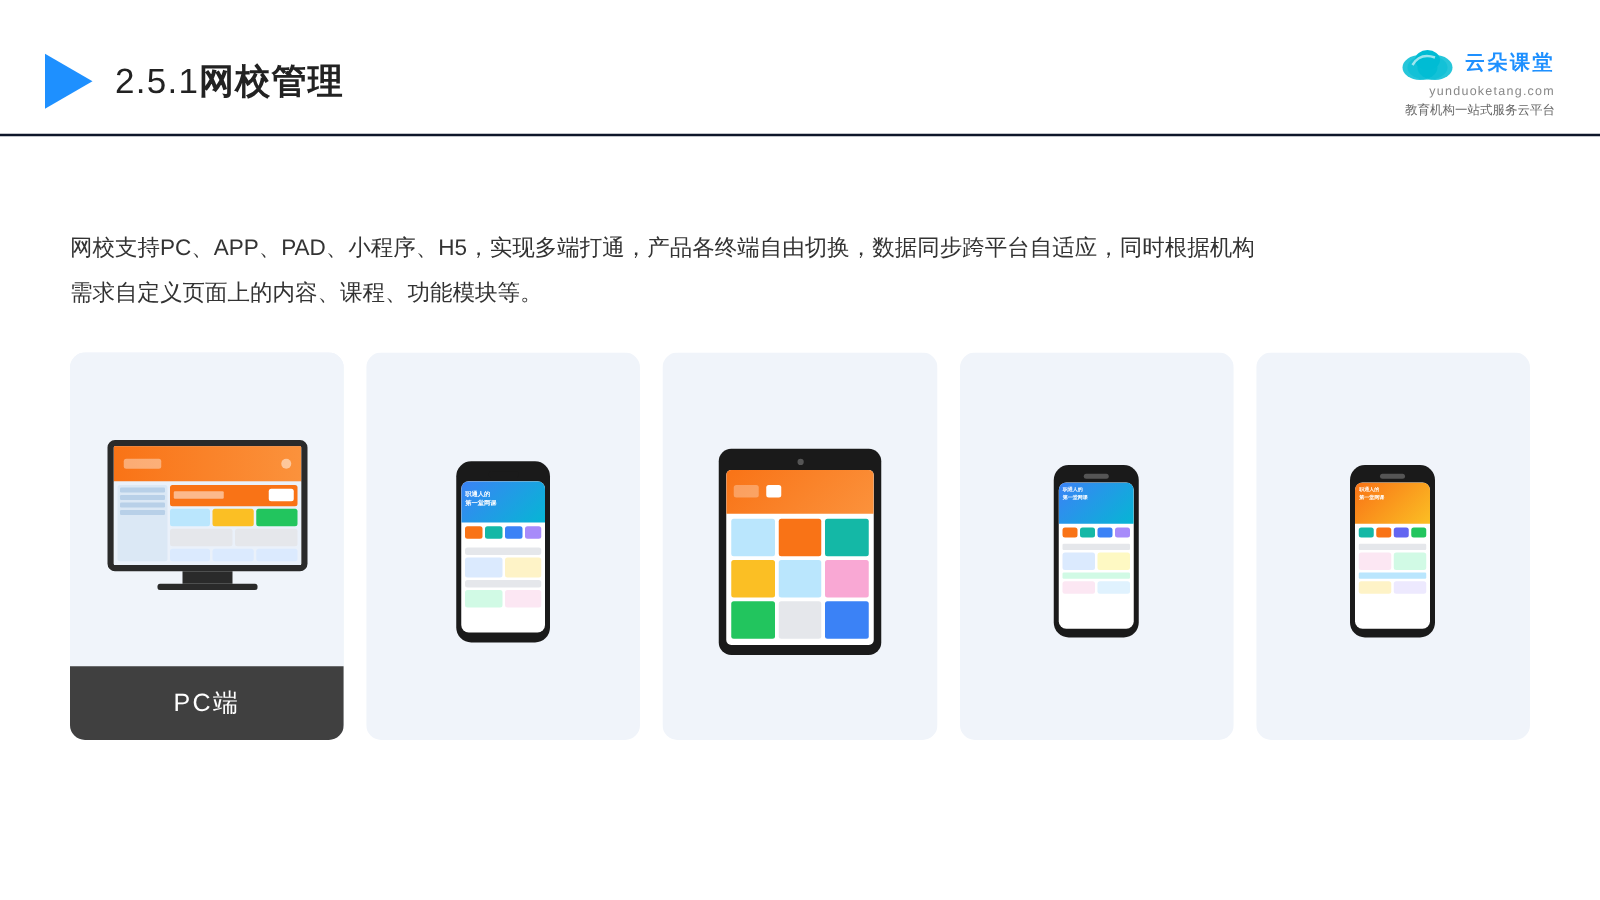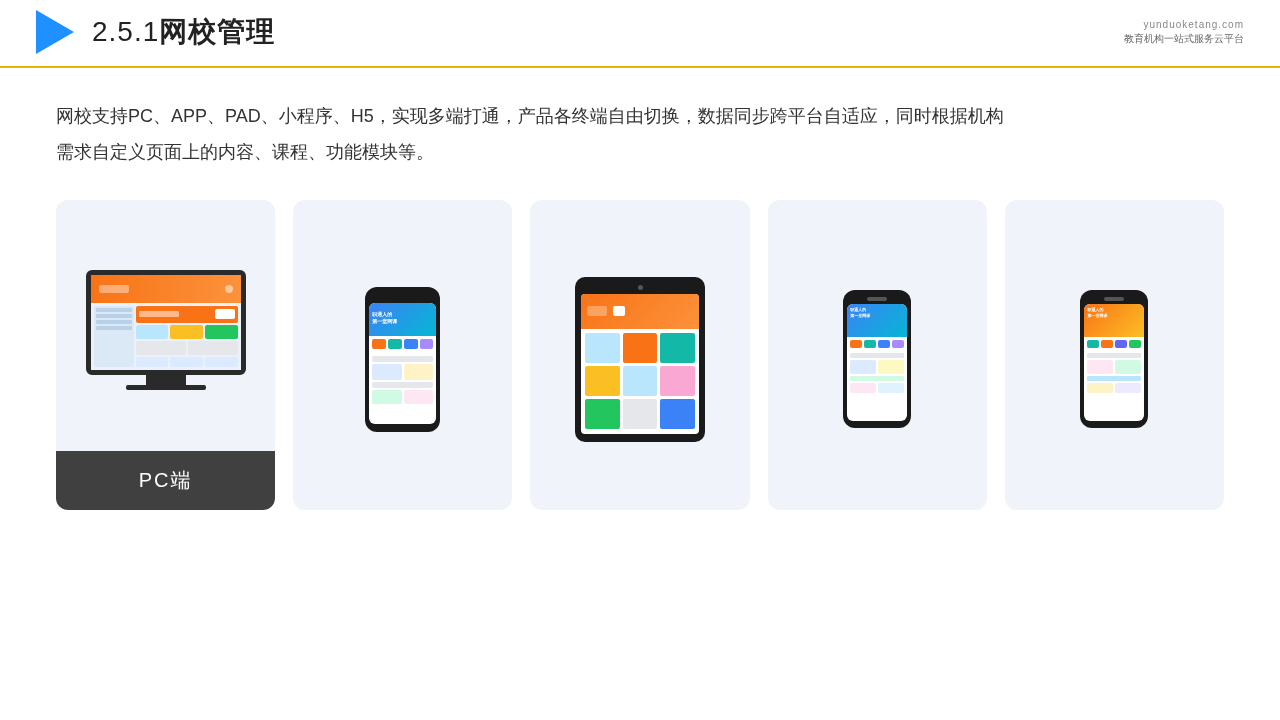--- a/index.html
+++ b/index.html
@@ -10,22 +10,22 @@
       height: 720px;
       overflow: hidden;
       position: relative;
     }
 
     
     .header {
       display: flex;
       align-items: center;
       justify-content: space-between;
-      padding: 10px 36px 12px 36px;
-      border-bottom: 2px solid #eab308;
+      padding: 34px 36px 12px 36px;
+      border-bottom: 2px solid #0f172a;
     }
     .header-left {
       display: flex;
       align-items: center;
       gap: 18px;
     }
     .play-icon {
       width: 0;
       height: 0;
       border-top: 22px solid transparent;
@@ -74,20 +74,21 @@
 
     
     .body-content {
       padding: 30px 56px 20px 56px;
     }
     .description {
       font-size: 18px;
       color: #333;
       line-height: 2;
       margin-bottom: 30px;
+      margin-top: 41px;
     }
 
     
     .cards-row {
       display: flex;
       gap: 18px;
       align-items: flex-end;
       margin-top: 10px;
     }
     .card {
@@ -323,20 +324,32 @@
 <body>
 
 <div class="header">
   <div class="header-left">
     <div class="play-icon"></div>
     <div class="header-title">
       <span class="num">2.5.1</span><span>网校管理</span>
     </div>
   </div>
   <div class="logo-area">
+    <div class="logo-cloud">
+
+      <svg width="48" height="32" viewBox="0 0 48 32">
+        <ellipse cx="18" cy="20" rx="14" ry="10" fill="#00bcd4" opacity="0.85"></ellipse>
+        <ellipse cx="30" cy="20" rx="14" ry="10" fill="#00bcd4" opacity="0.85"></ellipse>
+        <ellipse cx="24" cy="14" rx="10" ry="8" fill="#00bcd4"></ellipse>
+        <ellipse cx="24" cy="20" rx="16" ry="10" fill="#00bcd4" opacity="0.5"></ellipse>
+
+        <path d="M12 18 Q18 8 30 12" stroke="#fff" stroke-width="2" fill="none" opacity="0.6"></path>
+      </svg>
+      <span class="logo-text-cn">云朵课堂</span>
+    </div>
     <span class="logo-text-en">yunduoketang.com</span>
     <span class="logo-slogan">教育机构一站式服务云平台</span>
   </div>
 </div>
 
 <div class="body-content">
   <div class="description">
     网校支持PC、APP、PAD、小程序、H5，实现多端打通，产品各终端自由切换，数据同步跨平台自适应，同时根据机构<br>需求自定义页面上的内容、课程、功能模块等。
   </div>
 

